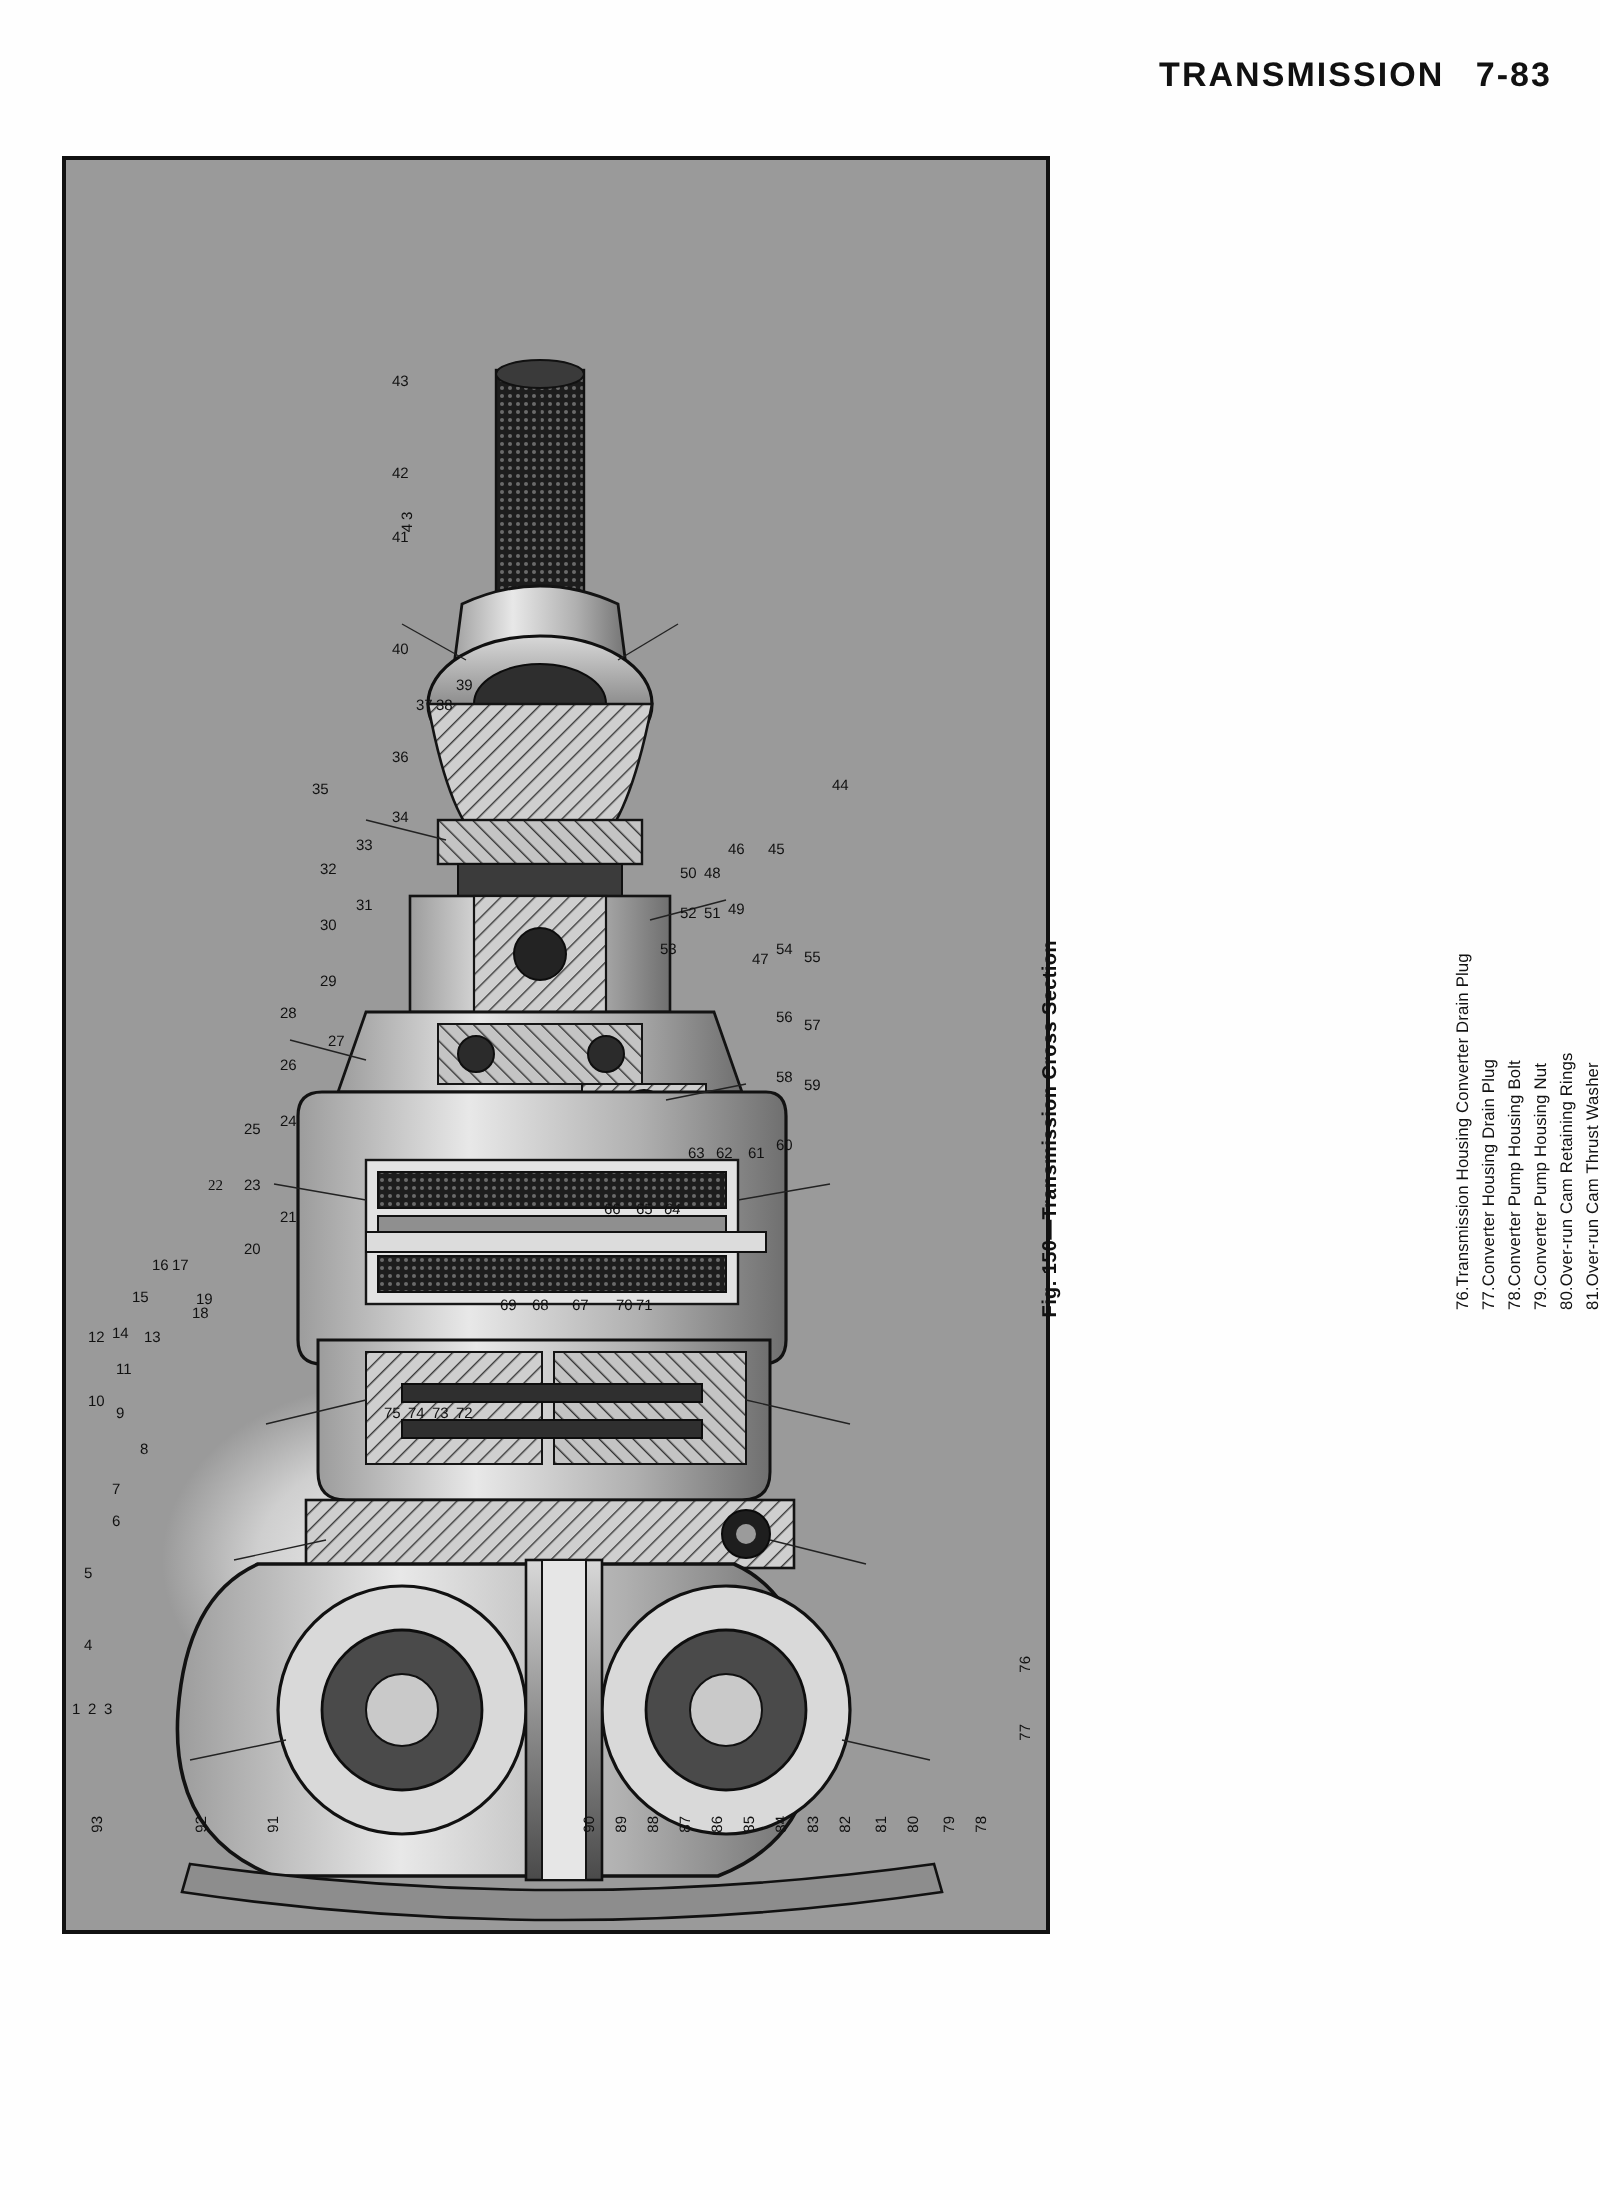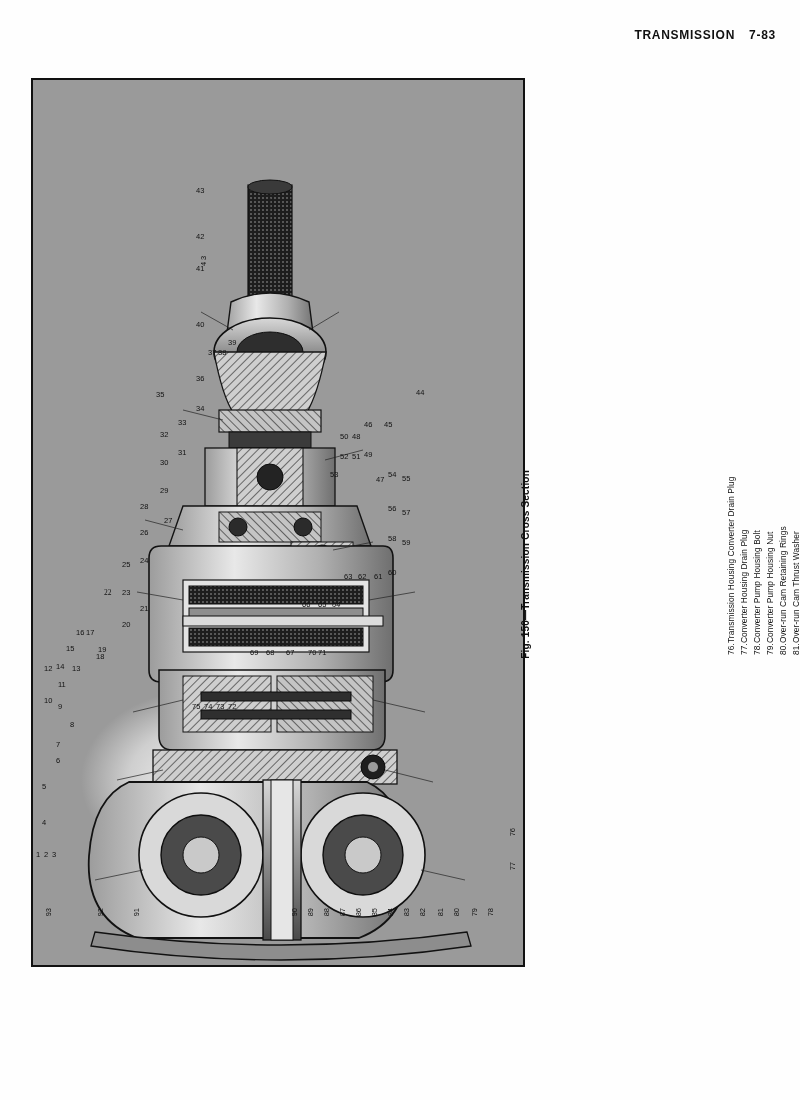--- a/index.html
+++ b/index.html
@@ -19,21 +19,21 @@
     position: absolute;
     inset: 0;
     background: #fefefe;
   }
 
   
   .header {
     position: absolute;
     top: 28px;
     right: 24px;
-    font-size: 12px;
+    font-size: 17px;
     font-weight: bold;
     letter-spacing: 0.06em;
   }
   .header .pageno { margin-left: 10px; }
 
   
   .figure-frame {
     position: absolute;
     left: 31px;
     top: 78px;

